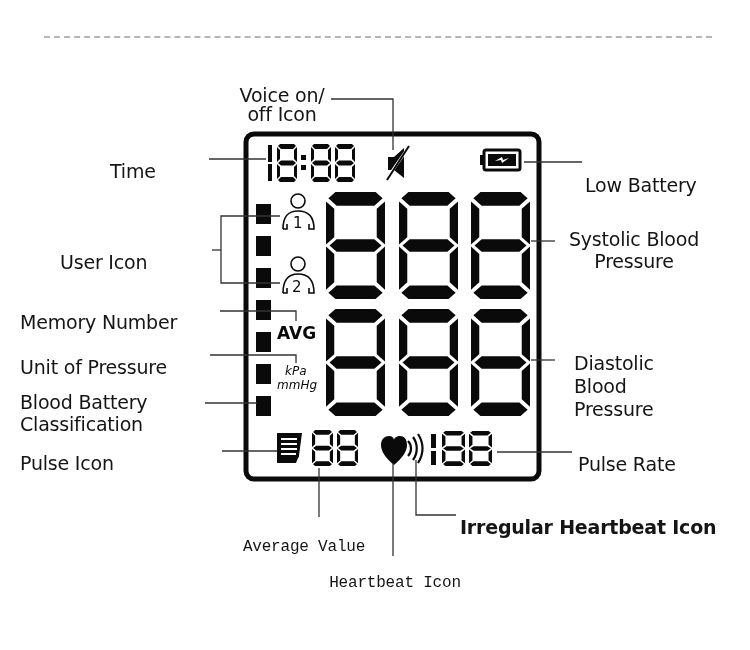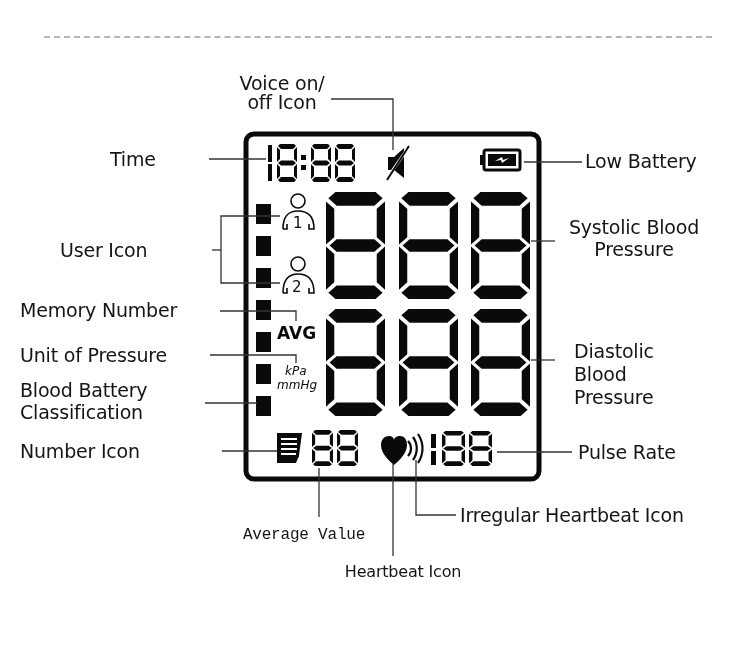--- a/index.html
+++ b/index.html
@@ -1,18 +1,18 @@
 <!DOCTYPE html>
 <html><head>
 <meta charset="utf-8">
 <style>
   html,body{margin:0;padding:0;background:#ffffff;}
   body{width:750px;height:650px;position:relative;overflow:hidden;font-family:"DejaVu Sans","Liberation Sans",sans-serif;color:#111;}
   .dashed{position:absolute;left:44px;top:36px;width:668px;height:0;border-top:2px dashed #b5b5b5;}
-  .lbl{position:absolute;font-size:19px;line-height:22px;white-space:nowrap;color:#151515;letter-spacing:-0.2px;}
+  .lbl{position:absolute;font-size:19px;line-height:22px;white-space:nowrap;color:#151515;letter-spacing:-0.2px;margin-top:12px;}
   .lbl.sm{font-size:16px;line-height:19px;}
   .lbl.c{text-align:center;}
   .lbl.r{text-align:left;}
   svg.main{position:absolute;left:0;top:0;}
 </style>
 </head>
 <body>
 
 <div class="dashed"></div>
 
@@ -149,34 +149,34 @@
     <line x1="393" y1="463" x2="393" y2="556"></line>
     <polyline points="416,460 416,515 456,515"></polyline>
   </g>
 </svg>
 
 <div class="lbl c" style="left:232px;top:74px;width:100px;line-height:19px;">
   <div>Voice on/</div>
   <div>off Icon</div>
 </div>
 <div class="lbl r" style="left:110px;top:148px;width:96px;">Time</div>
-<div class="lbl" style="left:585px;top:150px;">Low Battery</div>
+<div class="lbl" style="left:585px;top:162px;">Low Battery</div>
 <div class="lbl r" style="left:60px;top:239px;width:144px;">User Icon</div>
 <div class="lbl c" style="left:553px;top:216px;width:162px;">
   <div>Systolic Blood</div>
   <div>Pressure</div>
 </div>
 <div class="lbl r" style="left:20px;top:299px;width:196px;">Memory Number</div>
 <div class="lbl r" style="left:20px;top:344px;width:186px;">Unit of Pressure</div>
 <div class="lbl r" style="left:20px;top:379px;width:182px;">
   <div>Blood Battery</div>
   <div>Classification</div>
 </div>
 <div class="lbl" style="left:574px;top:340px;line-height:23px;">
   <div>Diastolic</div>
   <div>Blood</div>
   <div>Pressure</div>
 </div>
-<div class="lbl r" style="left:20px;top:440px;width:198px;">Number Icon</div>
+<div class="lbl r" style="left:20px;top:440px;width:198px;">Pulse Icon</div>
 <div class="lbl" style="left:578px;top:441px;text-align:center;">Pulse Rate</div>
-<div class="lbl" style="left:460px;top:504px;">Irregular Heartbeat Icon</div>
+<div class="lbl" style="left:460px;top:504px;font-weight:bold;">Irregular Heartbeat Icon</div>
 <div class="lbl sm c" style="left:234px;top:526px;width:140px;font-family:Liberation Mono, monospace;">Average Value</div>
-<div class="lbl sm c" style="left:328px;top:562px;width:150px;">Heartbeat Icon</div>
+<div class="lbl sm c" style="left:320px;top:562px;width:150px;font-family:Liberation Mono, monospace;">Heartbeat Icon</div>
 
 </body></html>

